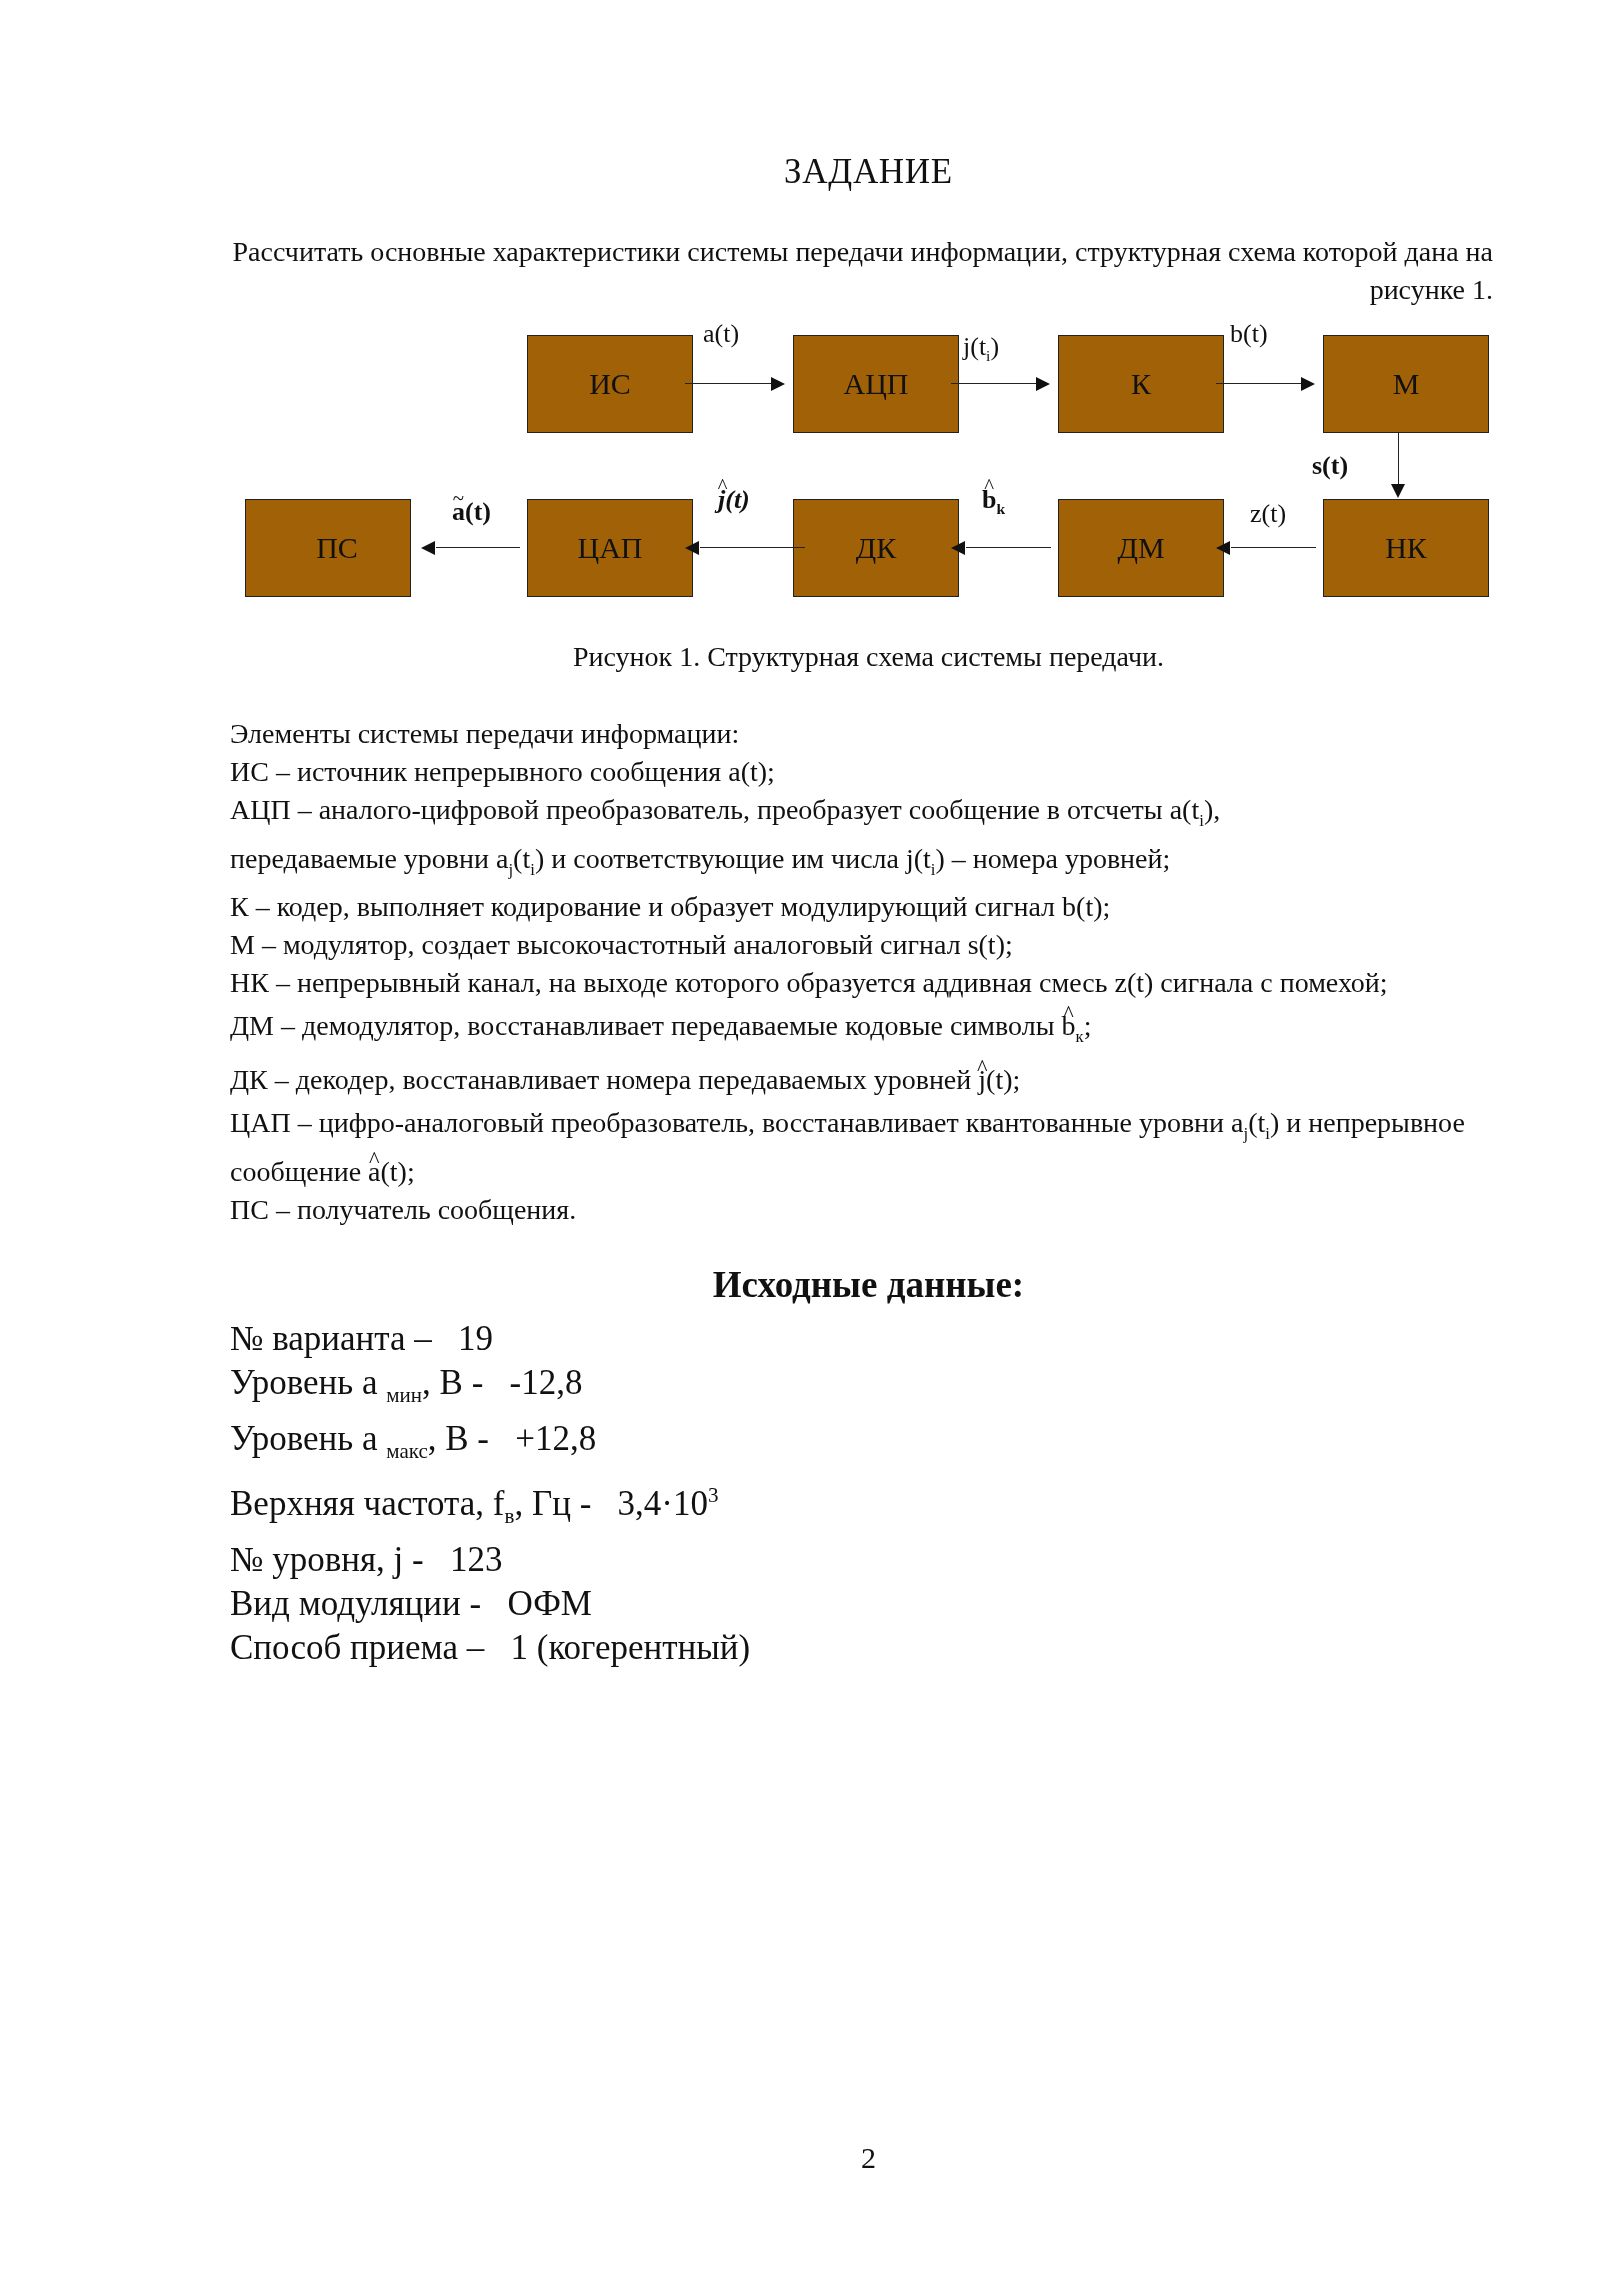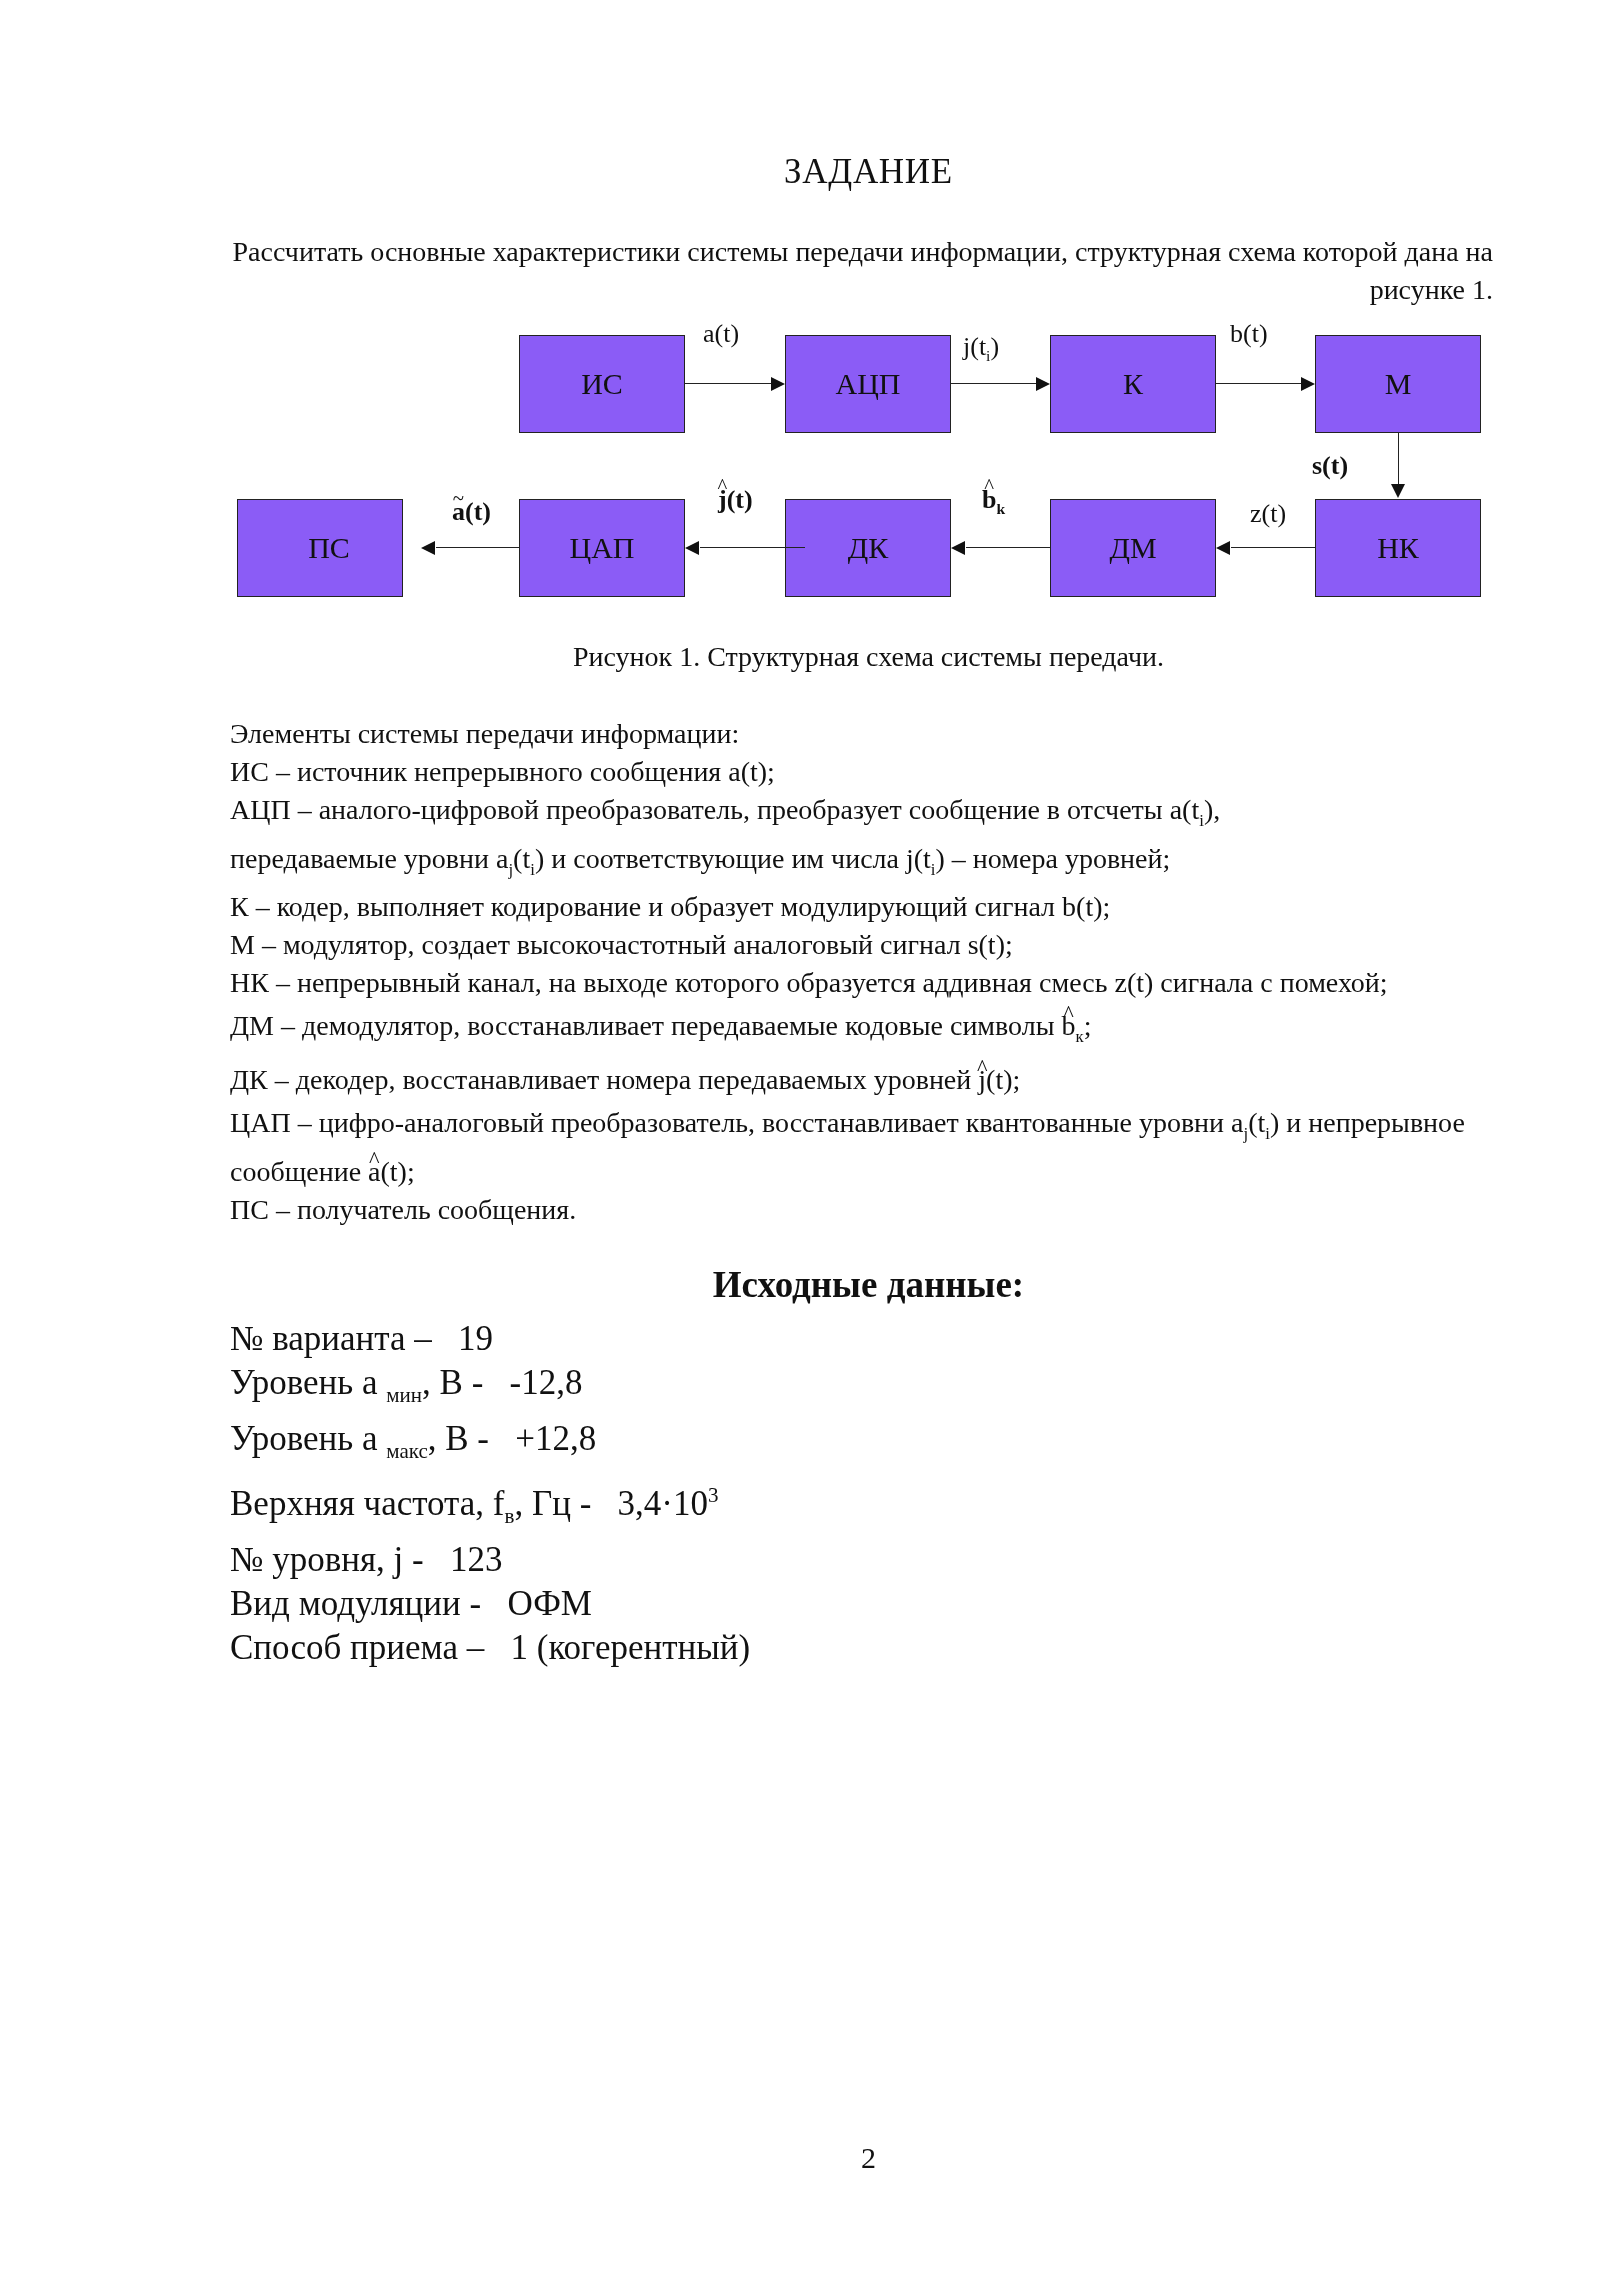--- a/index.html
+++ b/index.html
@@ -4,21 +4,21 @@
 <style>
   html, body { margin: 0; padding: 0; background: #ffffff; }
   body { width: 1623px; height: 2295px; position: relative; overflow: hidden;
          font-family: "Liberation Serif", "DejaVu Serif", serif; color: #111; }
   .abs { position: absolute; }
   .title { left: 0; width: 1737px; top: 152px; text-align: center; font-size: 35px; letter-spacing: 0.7px; }
   .para { left: 230px; width: 1263px; font-size: 28px; line-height: 38px; }
   .intro { top: 233px; text-align: right; }
   .diagram { left: 0; top: 0; width: 1623px; height: 654px; }
   .box { position: absolute; width: 166px; height: 98px; border: 1.3px solid #222; box-sizing: border-box;
-         display: flex; align-items: center; justify-content: center; font-size: 30px; background:#8b5cf6; }
+         display: flex; align-items: center; justify-content: center; font-size: 30px; background:#a16207;margin-left:8px; }
   .sig { position: absolute; font-size: 26px; line-height: 1; }
   .sig.bold { font-weight: bold; }
   .hat { position: relative; display: inline-block; }
   .hat::before { content: "^"; position: absolute; left: 50%; transform: translateX(-50%); top: -0.55em; font-size: 0.8em; font-weight: normal; }
   .tilde::before { content: "~"; }
   .hline { position: absolute; height: 1.3px; background: #222; }
   .vline { position: absolute; width: 1.3px; background: #222; }
   .arrow-r, .arrow-l, .arrow-d { position: absolute; width: 0; height: 0; }
   .arrow-r { border-top: 7.2px solid transparent; border-bottom: 7.2px solid transparent; border-left: 14.4px solid #111; }
   .arrow-l { border-top: 7.2px solid transparent; border-bottom: 7.2px solid transparent; border-right: 14.4px solid #111; }
@@ -71,21 +71,21 @@
   <div class="arrow-l" style="left:685px;top:541px;"></div>
   <div class="hline" style="left:436px;top:547px;width:84px;"></div>
   <div class="arrow-l" style="left:421px;top:541px;"></div>
 
   <div class="sig" style="left:703px;top:321px;">a(t)</div>
   <div class="sig" style="left:963px;top:334px;"><span>j(t</span><sub>i</sub><span>)</span></div>
   <div class="sig" style="left:1230px;top:321px;">b(t)</div>
   <div class="sig" style="left:1312px;top:453px;font-weight:bold;">s(t)</div>
   <div class="sig" style="left:1250px;top:501px;">z(t)</div>
   <div class="sig bold" style="left:982px;top:487px;"><span class="hat">b</span><sub>k</sub></div>
-  <div class="sig bold" style="left:718px;top:487px;"><span class="hat">j</span><span>(t)</span></div>
+  <div class="sig bold" style="left:718px;top:487px;font-style:italic;"><span class="hat">j</span><span>(t)</span></div>
   <div class="sig bold" style="left:452px;top:499px;"><span class="hat tilde">a</span><span>(t)</span></div>
 </div>
 
 <div class="abs caption">Рисунок 1. Структурная схема системы передачи.</div>
 
 <div class="abs para elements">
   <div>Элементы системы передачи информации:</div>
   <div>ИС – источник непрерывного сообщения a(t);</div>
   <div><span>АЦП – аналого-цифровой преобразователь, преобразует сообщение в отсчеты a(t</span><sub>i</sub><span>),</span></div>
   <div><span>передаваемые уровни a</span><sub>j</sub><span>(t</span><sub>i</sub><span>) и соответствующие им числа j(t</span><sub>i</sub><span>) – номера уровней;</span></div>

